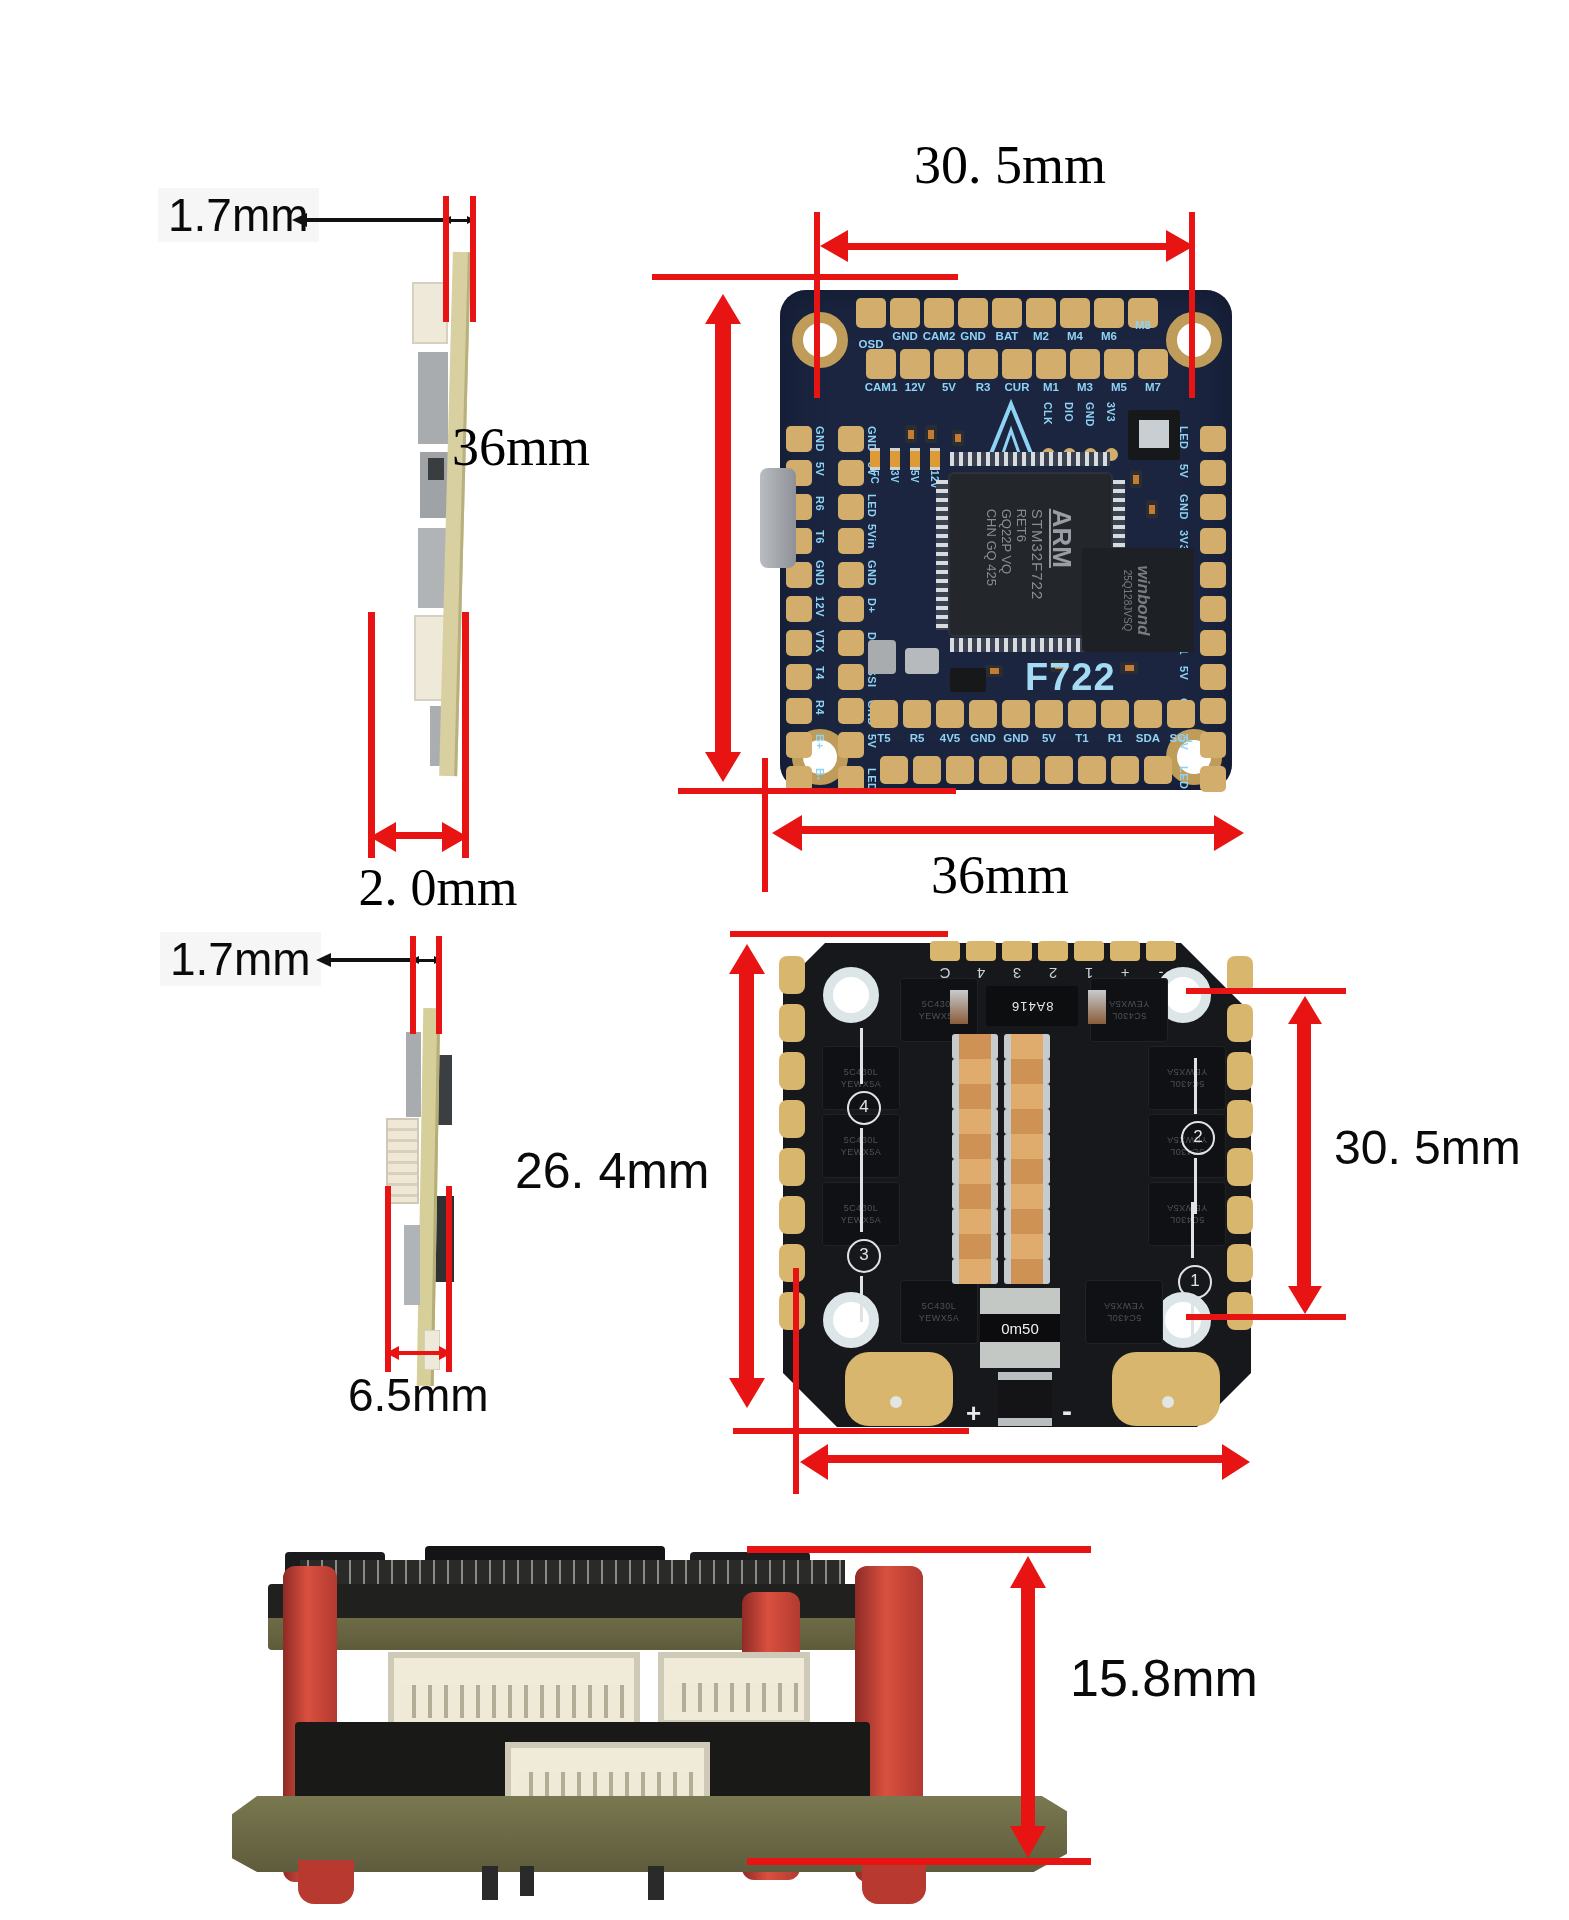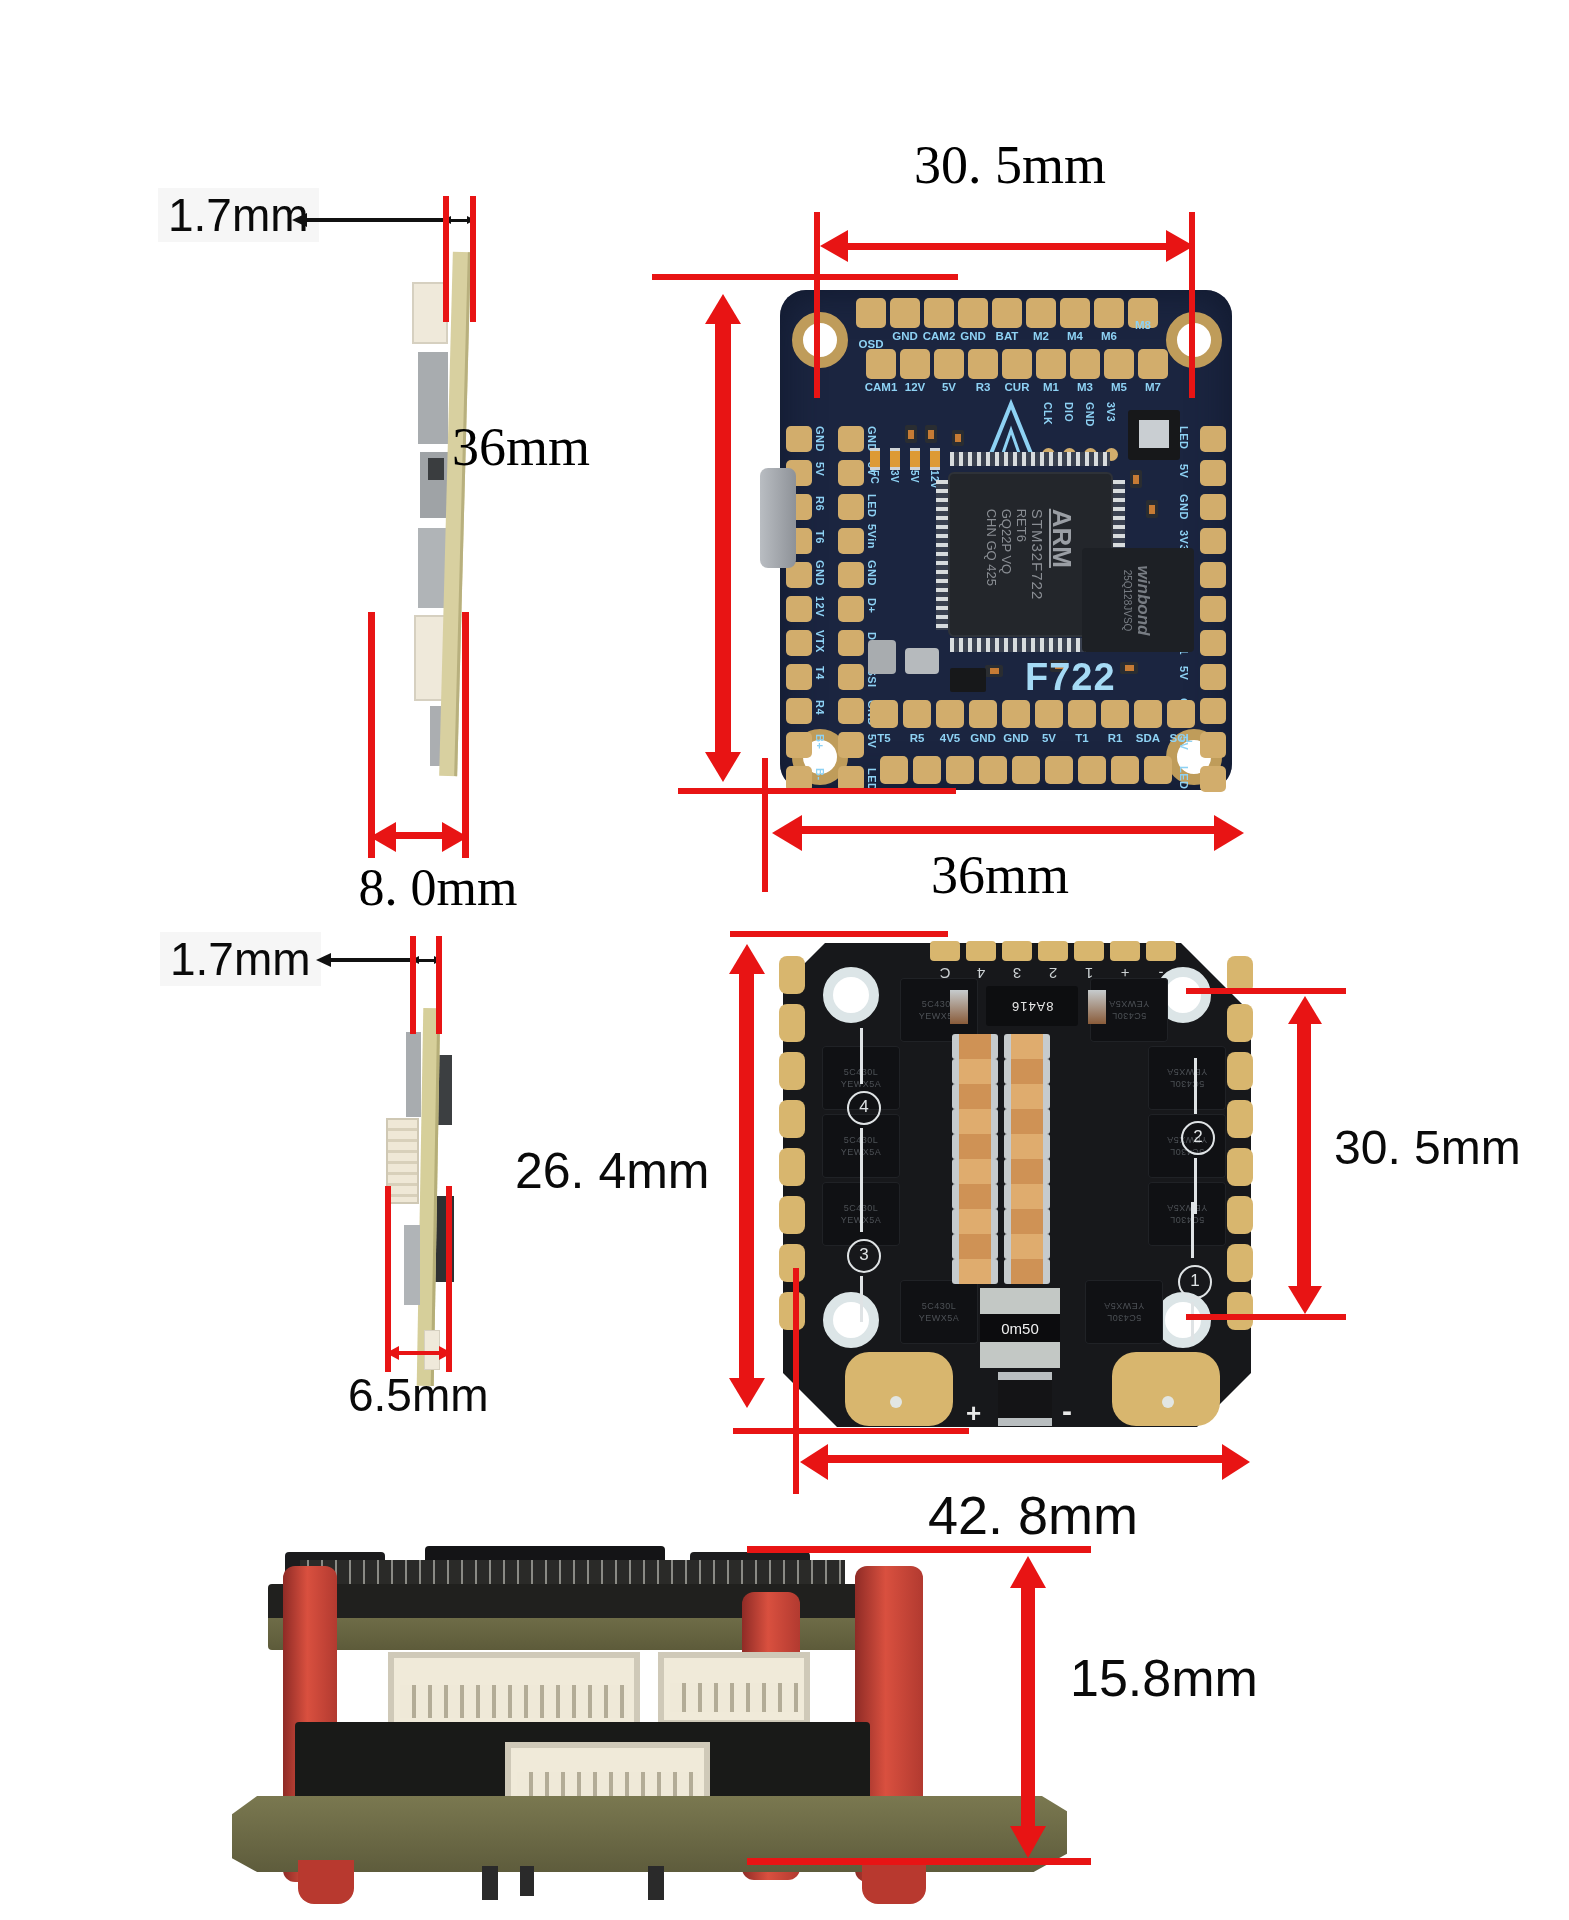--- a/index.html
+++ b/index.html
@@ -71,21 +71,21 @@
   <div class="tri" style="left:443px;top:216px;border-width:4px 8px 4px 0;border-right-color:#111;"></div>
   <div class="tri" style="left:467px;top:216px;border-width:4px 0 4px 8px;border-left-color:#111;"></div>
   <div class="rbar" style="left:443px;top:196px;width:6px;height:126px;"></div>
   <div class="rbar" style="left:470px;top:196px;width:6px;height:126px;"></div>
 
   <div class="rbar" style="left:368px;top:612px;width:7px;height:246px;"></div>
   <div class="rbar" style="left:462px;top:612px;width:7px;height:246px;"></div>
   <div class="tri" style="left:370px;top:822px;border-width:15px 26px 15px 0;border-right-color:#e81414;"></div>
   <div class="rbar" style="left:394px;top:832px;width:50px;height:7px;"></div>
   <div class="tri" style="left:442px;top:822px;border-width:15px 0 15px 26px;border-left-color:#e81414;"></div>
-  <div class="dimS ctr" style="left:308px;top:862px;width:260px;font-size:52px;">8. 0mm</div>
+  <div class="dimS ctr" style="left:308px;top:862px;width:260px;font-size:52px;">2. 0mm</div>
 
   <div class="fcboard" style="left:780px;top:290px;width:452px;height:500px;"></div>
   <div class="fhole" style="left:792px;top:312px;"></div>
   <div class="fhole" style="left:1166px;top:312px;"></div>
   <div class="fhole" style="left:792px;top:729px;"></div>
   <div class="fhole" style="left:1166px;top:729px;"></div>
 
   <div class="pad" style="left:856px;top:298px;width:30px;height:30px;"></div>
   <div class="pad" style="left:890px;top:298px;width:30px;height:30px;"></div>
   <div class="pad" style="left:924px;top:298px;width:30px;height:30px;"></div>
@@ -462,21 +462,20 @@
   <div class="rbar" style="left:730px;top:931px;width:218px;height:6px;"></div>
   <div class="tri" style="left:729px;top:944px;border-width:0 18px 30px 18px;border-bottom-color:#e81414;"></div>
   <div class="rbar" style="left:739px;top:970px;width:15px;height:412px;"></div>
   <div class="tri" style="left:729px;top:1378px;border-width:30px 18px 0 18px;border-top-color:#e81414;"></div>
   <div class="dimA" style="left:515px;top:1146px;font-size:50px;">26. 4mm</div>
   <div class="rbar" style="left:733px;top:1428px;width:236px;height:6px;"></div>
   <div class="rbar" style="left:793px;top:1268px;width:6px;height:226px;"></div>
   <div class="tri" style="left:800px;top:1444px;border-width:18px 28px 18px 0;border-right-color:#e81414;"></div>
   <div class="rbar" style="left:826px;top:1455px;width:396px;height:8px;"></div>
   <div class="tri" style="left:1222px;top:1444px;border-width:18px 0 18px 28px;border-left-color:#e81414;"></div>
-  <div class="dimA ctr" style="left:888px;top:1488px;width:290px;font-size:54px;">42. 8mm</div>
   <div class="rbar" style="left:1186px;top:988px;width:160px;height:6px;"></div>
   <div class="rbar" style="left:1186px;top:1314px;width:160px;height:6px;"></div>
   <div class="tri" style="left:1288px;top:996px;border-width:0 17px 28px 17px;border-bottom-color:#e81414;"></div>
   <div class="rbar" style="left:1297px;top:1022px;width:14px;height:268px;"></div>
   <div class="tri" style="left:1288px;top:1286px;border-width:28px 17px 0 17px;border-top-color:#e81414;"></div>
   <div class="dimA" style="left:1334px;top:1124px;font-size:48px;">30. 5mm</div>
 
   <div class="abs" style="left:0;top:0;width:0;height:0;"></div>
   <div class="abs" style="left:285px;top:1552px;width:100px;height:34px;background:#1b1b1d;border-radius:4px;"></div>
   <div class="abs" style="left:425px;top:1546px;width:240px;height:42px;background:#141416;border-radius:4px;"></div>

